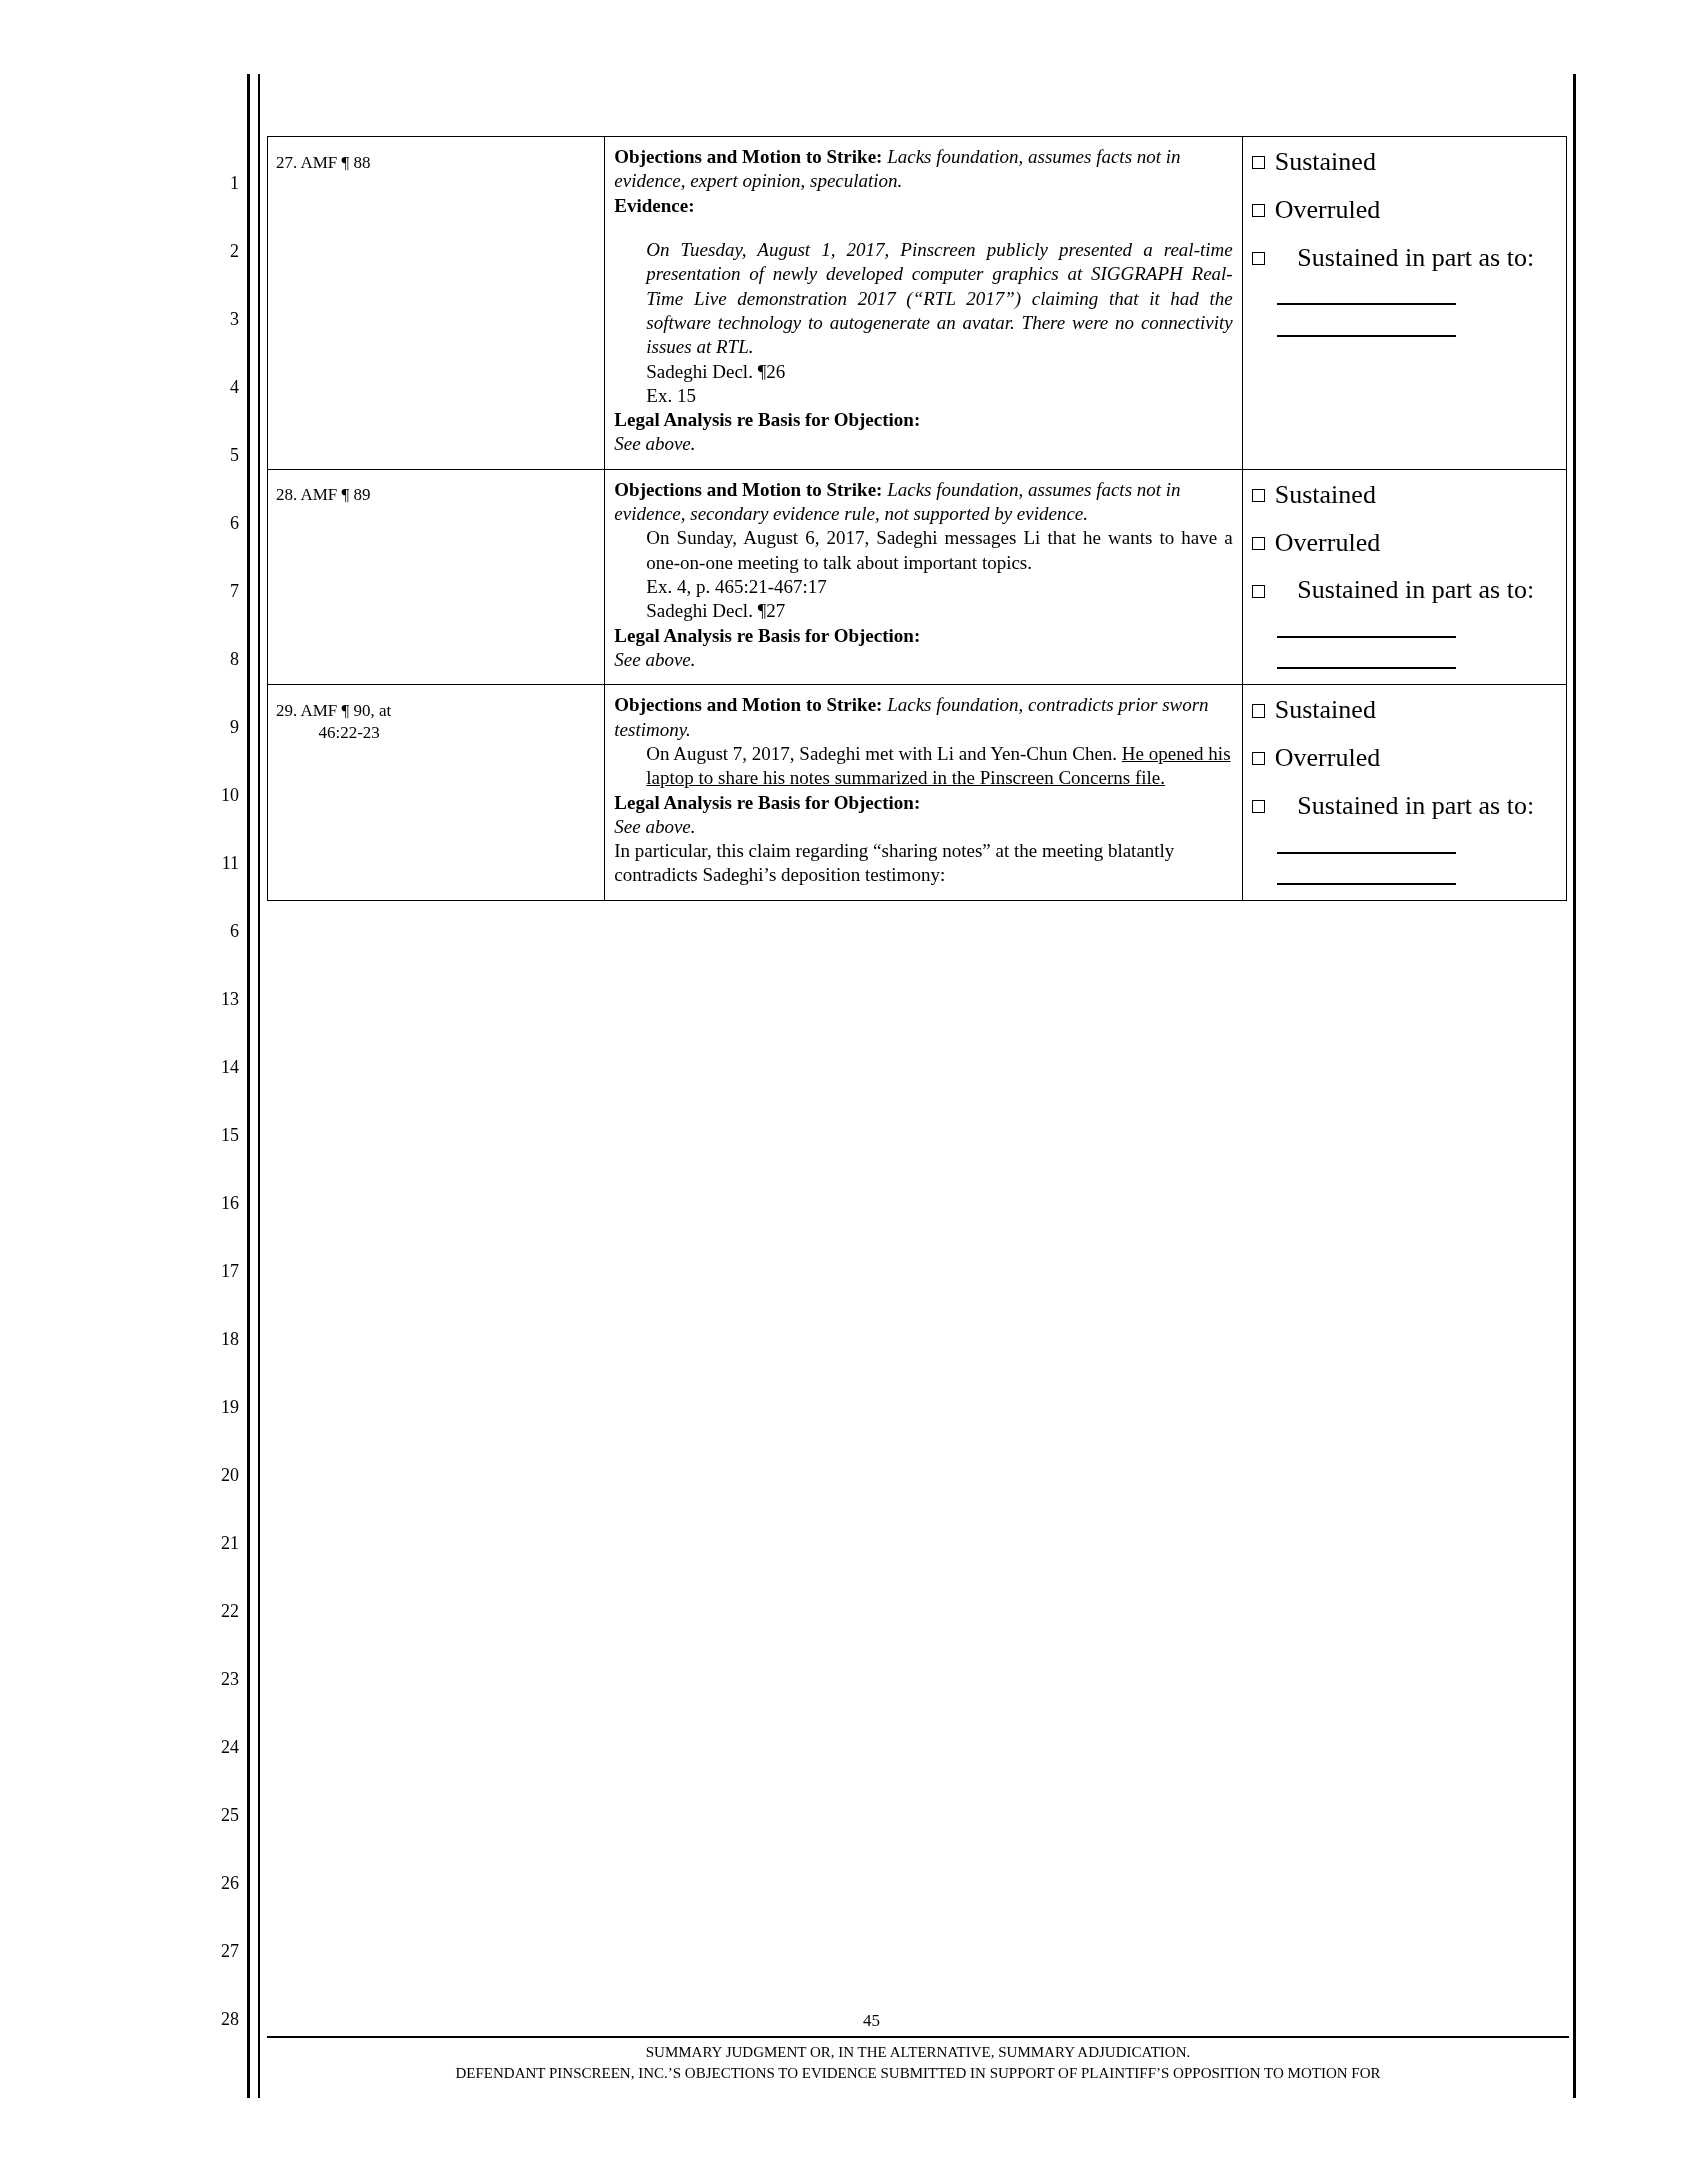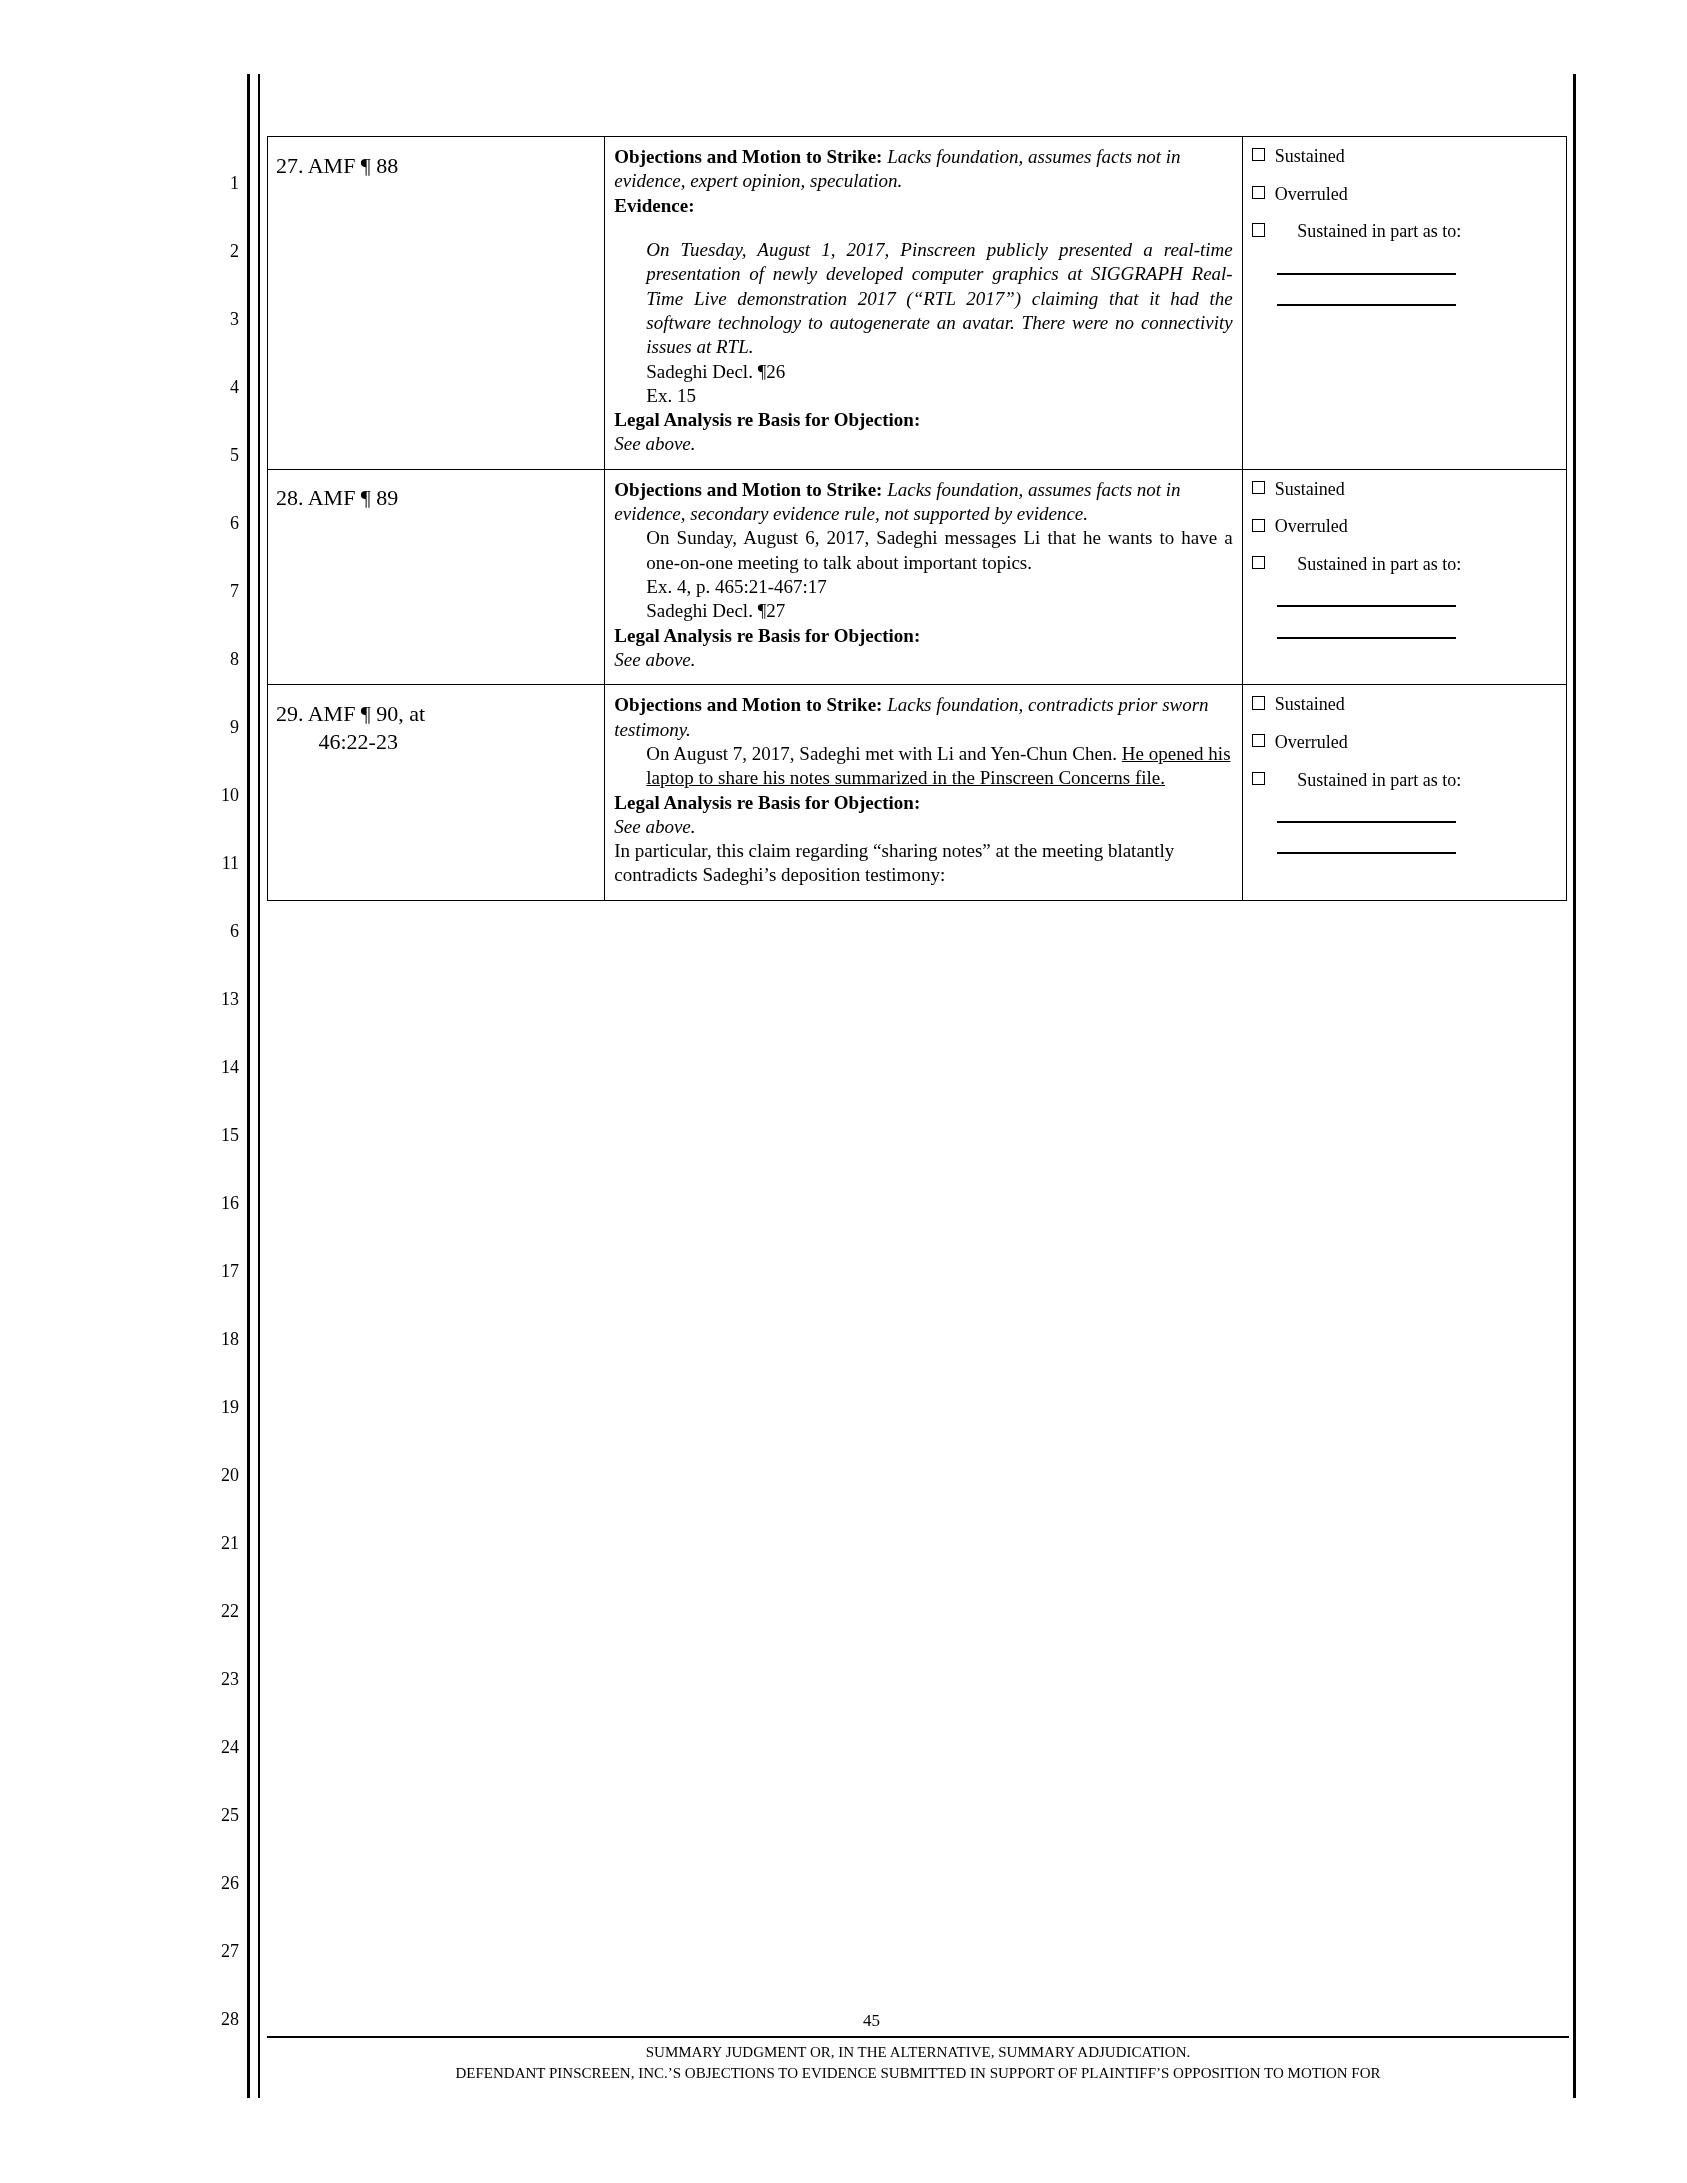--- a/index.html
+++ b/index.html
@@ -78,21 +78,21 @@
     vertical-align: top;
     padding: 8px 9.3px 12px 9.3px;
     font-size: 19px;
     line-height: 1.28;
   }
   .col-ref   { width: 337px; }
   .col-body  { width: 638px; }
   .col-ruling{ width: 324px; }
 
   .ref-text {
-    font-size: 22px;
+    font-size: 17px;
     padding-left: 13.2px;
     text-indent: -14.6px;
     padding-top: 6.6px;
   }
   .ref-sub {
     display: block;
     padding-left: 28px;
     text-indent: 0;
   }
 
@@ -121,21 +121,21 @@
   .indented {
     padding-left: 32px;
   }
   .underline {
     text-decoration: underline;
   }
 
   
   .ruling-row {
     margin-bottom: 14.6px;
-    font-size: 18px;
+    font-size: 26px;
   }
   .checkbox {
     display: inline-block;
     width: 11.2px;
     height: 11.2px;
     border: 1.3px solid #000;
     margin-right: 9.3px;
     vertical-align: 0.7px;
   }
   .ruling-partial {

